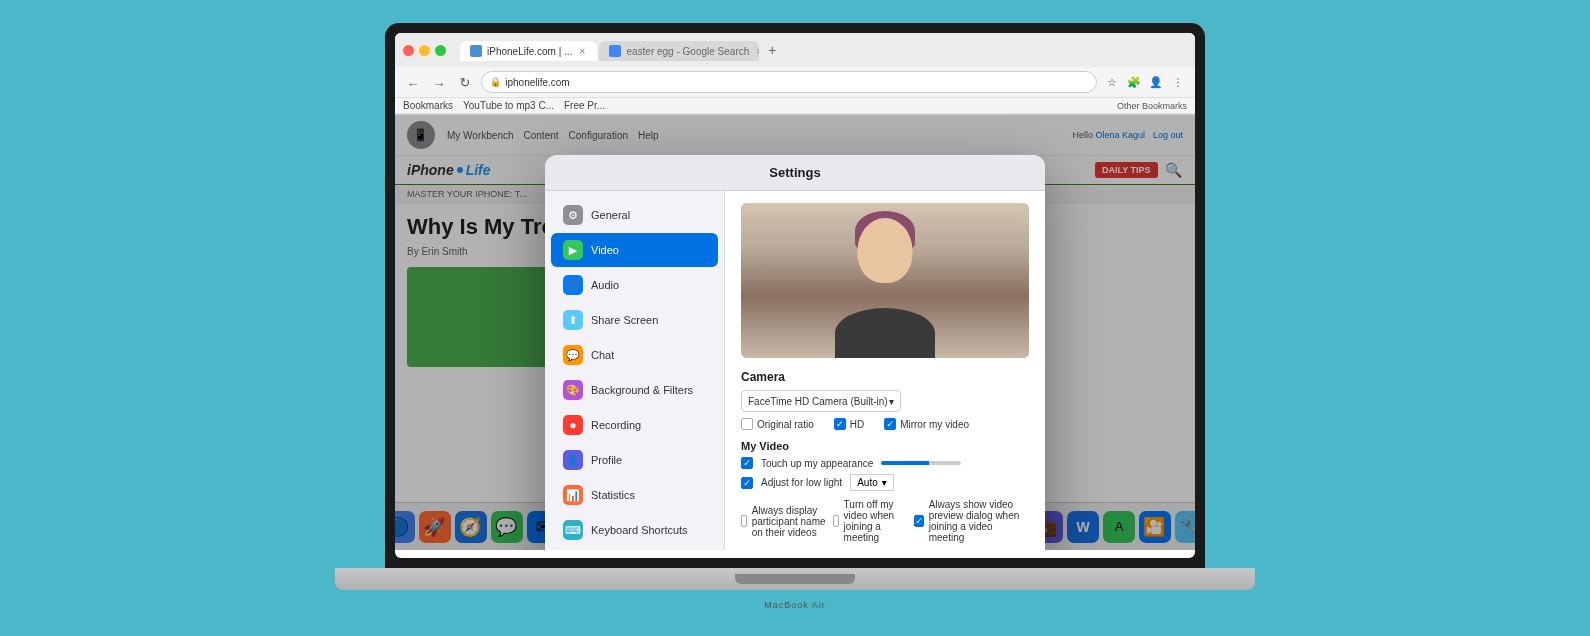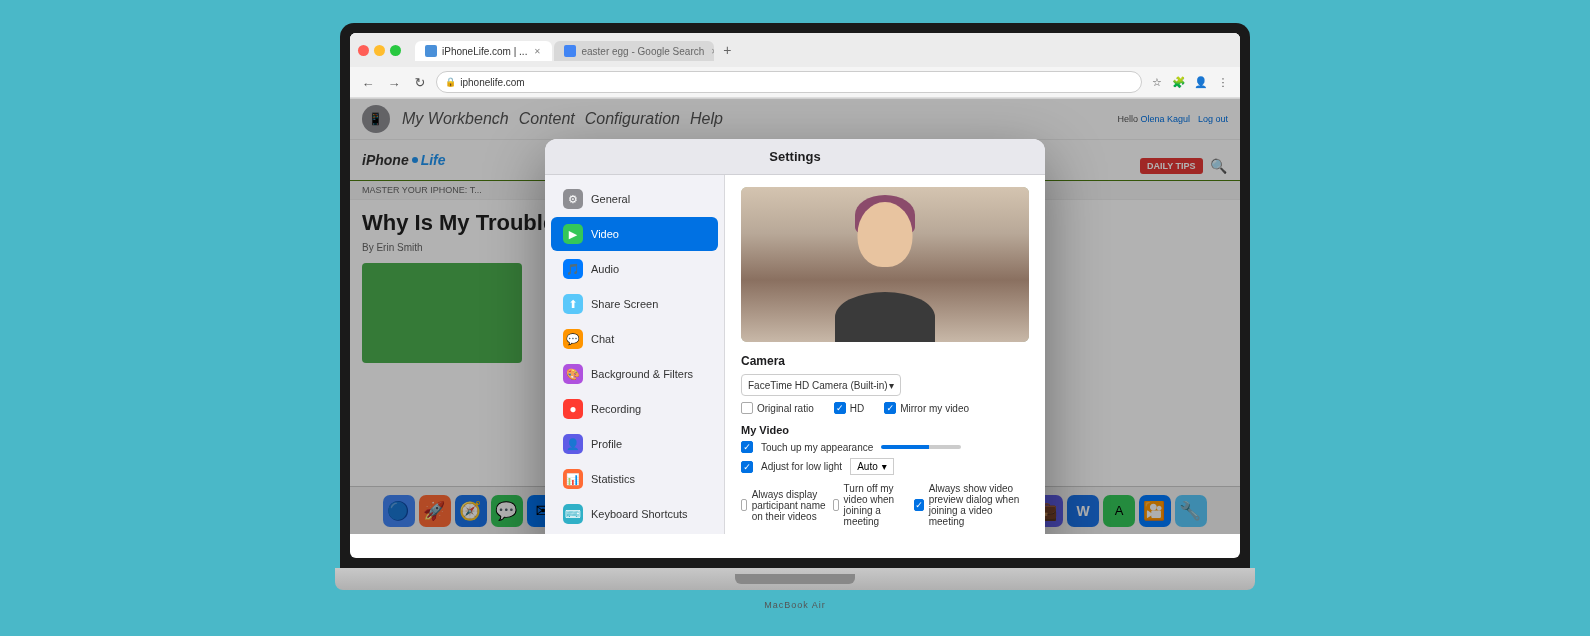--- a/index.html
+++ b/index.html
@@ -17,21 +17,21 @@
     
     .macbook {
       position: relative;
       width: 920px;
       height: 590px;
       display: flex;
       flex-direction: column;
       align-items: center;
     }
     .macbook-screen-outer {
-      width: 910px;
+      width: 820px;
       height: 545px;
       background: #1a1a1a;
       border-radius: 14px 14px 0 0;
       padding: 10px;
       position: relative;
     }
     .macbook-screen-inner {
       width: 100%;
       height: 100%;
       background: #fff;
@@ -598,45 +598,57 @@
             <span>iphonelife.com</span>
           </div>
           <div class="toolbar-icons">
             <div class="toolbar-icon-btn">☆</div>
             <div class="toolbar-icon-btn">🧩</div>
             <div class="toolbar-icon-btn">👤</div>
             <div class="toolbar-icon-btn">⋮</div>
           </div>
         </div>
 
+        <div class="bookmarks-bar">
+          <div class="bookmark-item">
+            <span>Bookmarks</span>
+          </div>
+          <div class="bookmark-item">
+            <span>YouTube to mp3 C...</span>
+          </div>
+          <div class="bookmark-item">
+            <span>Free Pr...</span>
+          </div>
+          <span style="margin-left:auto;font-size:9px;color:#555;">Other Bookmarks</span>
+        </div>
       </div>
 
       <div class="webpage-content">
 
         <div class="webpage-nav">
           <div style="width:28px;height:28px;border-radius:50%;background:#8e8e93;display:flex;align-items:center;justify-content:center;font-size:12px;color:#fff;">📱</div>
-          <div style="display:flex;gap:10px;font-size:16px;color:#555;font-style:italic;">
+          <div style="display:flex;gap:10px;font-size:10px;color:#555;">
             <span>My Workbench</span>
             <span>Content</span>
             <span>Configuration</span>
             <span>Help</span>
           </div>
           <div class="nav-right">
             <span style="font-size:9px;color:#555;">Hello <span style="color:#0071e3;">Olena Kagul</span></span>
             <span style="font-size:9px;color:#0071e3;">Log out</span>
           </div>
         </div>
 
         <div style="display:flex;align-items:center;padding:6px 12px;border-bottom:1px solid #4d7c0f;background:#fff;">
           <div class="site-logo">
             <span class="logo-iphone">iPhone</span>
             <div class="logo-dot"></div>
             <span class="logo-life">Life</span>
           </div>
-          <div style="margin-left:auto;display:flex;align-items:center;gap:8px;margin-top:12px;">
+          <div style="margin-left:auto;display:flex;align-items:center;gap:8px;">
             <div class="daily-tips-btn">DAILY TIPS</div>
             <span style="font-size:14px;color:#555;">🔍</span>
           </div>
         </div>
 
         <div class="webpage-banner">
           <span>MASTER YOUR IPHONE: T...</span>
         </div>
 
         <div style="display:flex;padding:10px 12px;position:relative;">

